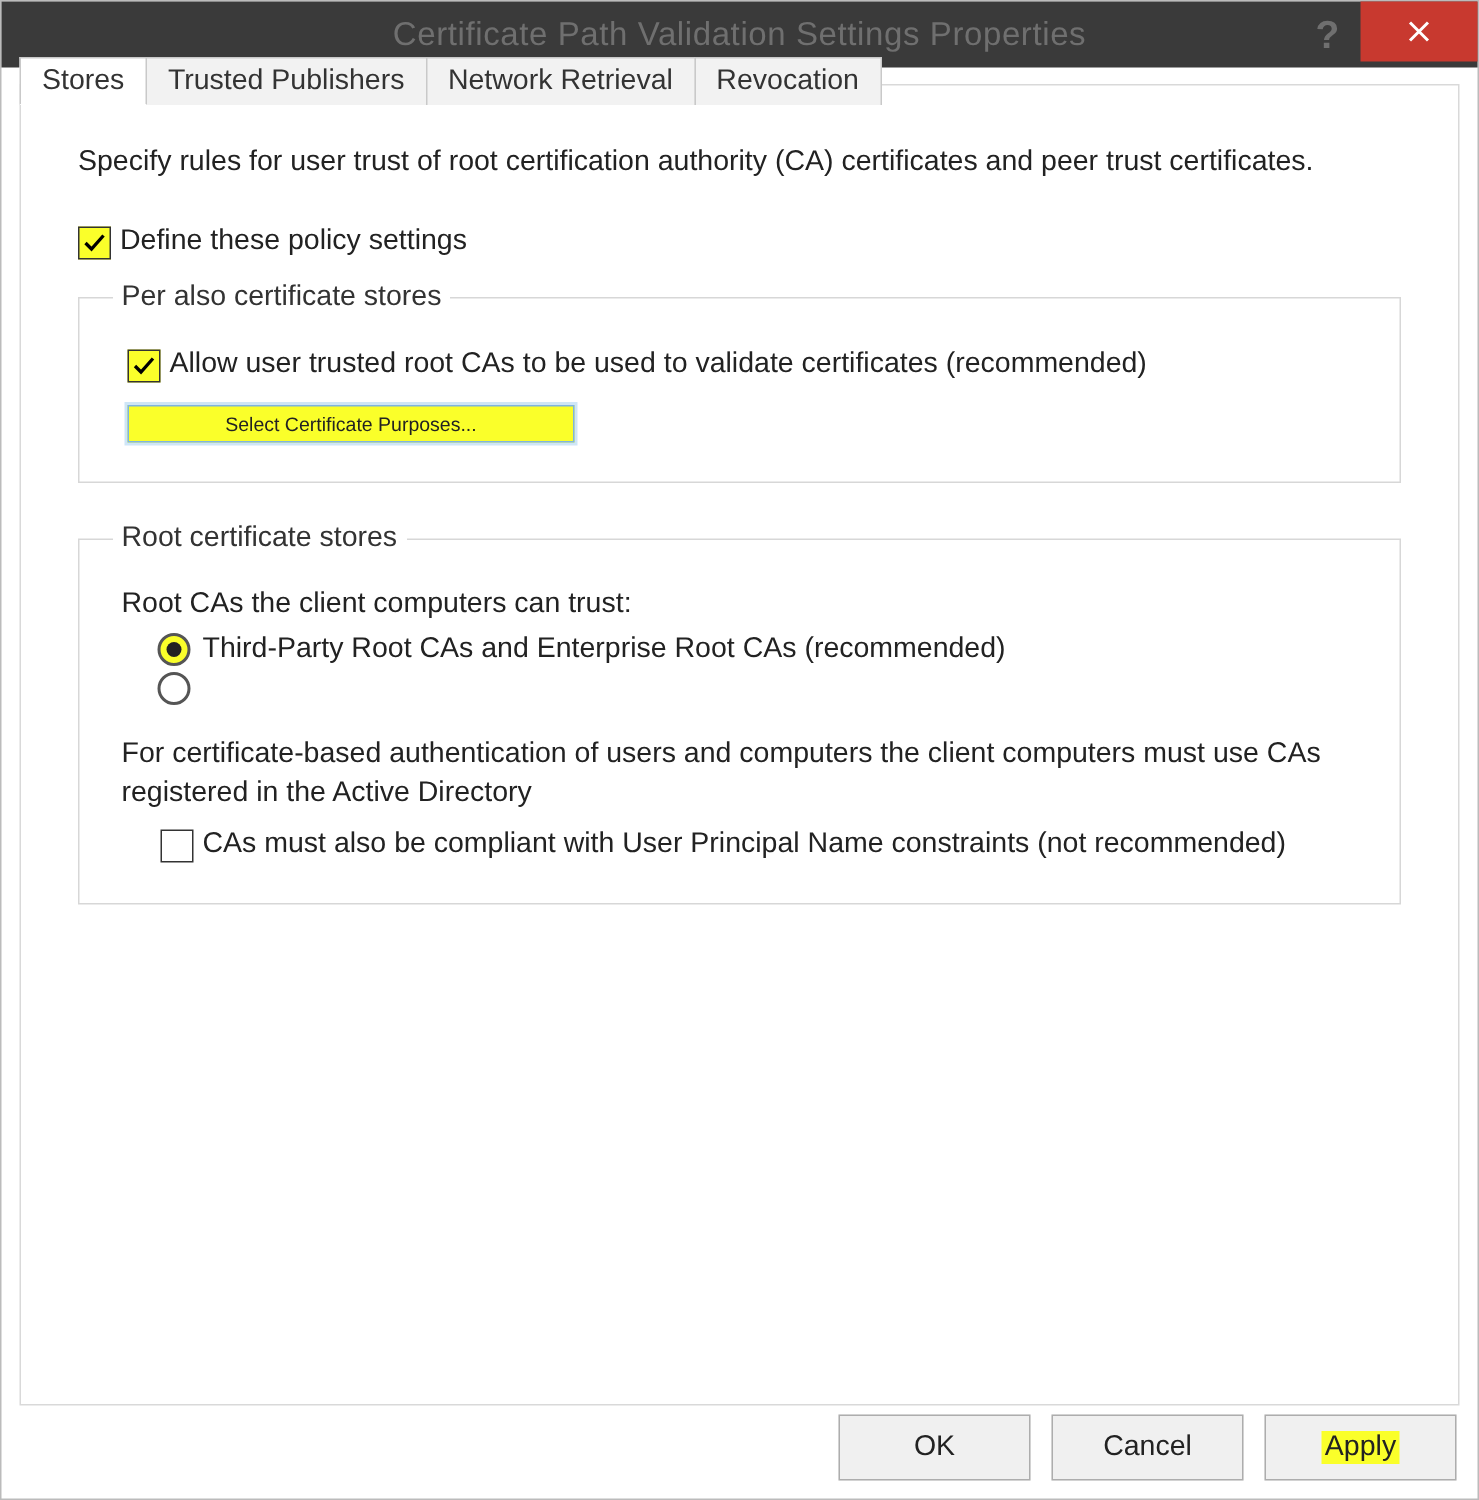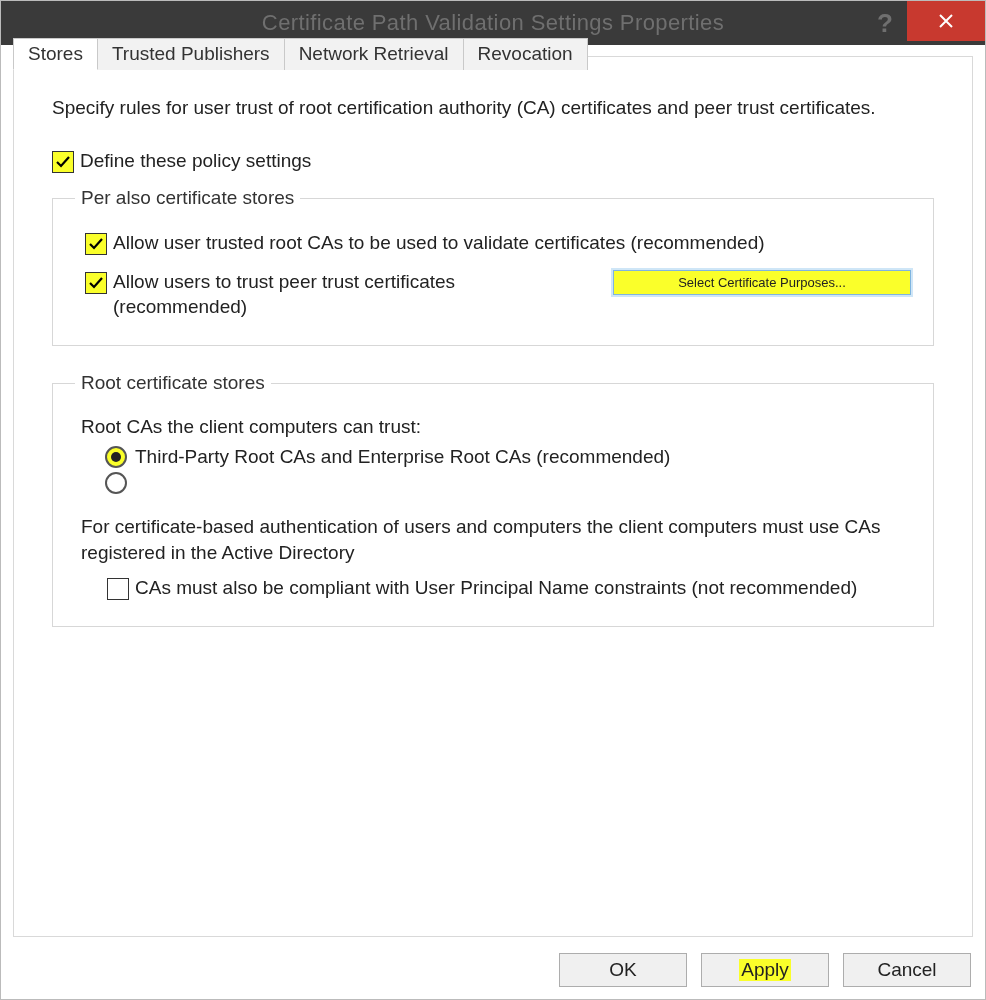--- a/index.html
+++ b/index.html
@@ -160,21 +160,21 @@
   .radio .dot { width:10px;height:10px;border-radius:50%;background:#222; }
 
   .footnote { line-height:1.35; margin-top:20px; margin-bottom:10px; }
 
   .btnbar {
     position:absolute;
     right:14px; bottom:12px;
     display:flex; gap:14px;
   }
   .btn {
-    width:128px; height:34px;
+    width:128px; height:44px;
     border:1px solid #adadad;
     background:#f0f0f0;
     font-size:19px;
     display:flex;align-items:center;justify-content:center;
     cursor:default;
   }
   .btn-apply span { background:#faff2a; padding:0 2px; }
 </style>
 </head>
 <body>
@@ -220,28 +220,20 @@
         <div class="chk-row" style="padding-left:10px;">
           <div class="chk hl">
             <svg viewBox="0 0 16 16">
                 <path d="M2 8 L6 12 L14 3" stroke="#000" stroke-width="2.2" fill="none"></path>
               </svg>
           </div>
           <div class="chk-label">Allow user trusted root CAs to be used to validate certificates (recommended)</div>
         </div>
 
         <div class="peer-row" style="padding-left:10px; margin-top:14px;">
-          <div class="left">
-            <div class="chk hl">
-              <svg viewBox="0 0 16 16">
-                  <path d="M2 8 L6 12 L14 3" stroke="#000" stroke-width="2.2" fill="none"></path>
-                </svg>
-            </div>
-            <div class="chk-label" style="max-width:380px;">Allow users to trust peer trust certificates (recommended)</div>
-          </div>
           <div class="select-purposes">Select Certificate Purposes...</div>
         </div>
       </fieldset>
 
       <fieldset class="group" style="margin-bottom:10px;">
         <legend>Root certificate stores</legend>
 
         <div style="margin-bottom:8px; padding-left:6px;">Root CAs the client computers can trust:</div>
 
         <div class="radio-row">
@@ -262,21 +254,21 @@
         </div>
       </fieldset>
 
     </div>
   </div>
 
   <div class="btnbar">
     <div class="btn">
         <span>OK</span>
       </div>
+    <div class="btn">
+        <span>Cancel</span>
+      </div>
     <div class="btn btn-apply">
         <span>Apply</span>
       </div>
-    <div class="btn">
-        <span>Cancel</span>
-      </div>
   </div>
 
 </div>
 
 </body></html>

